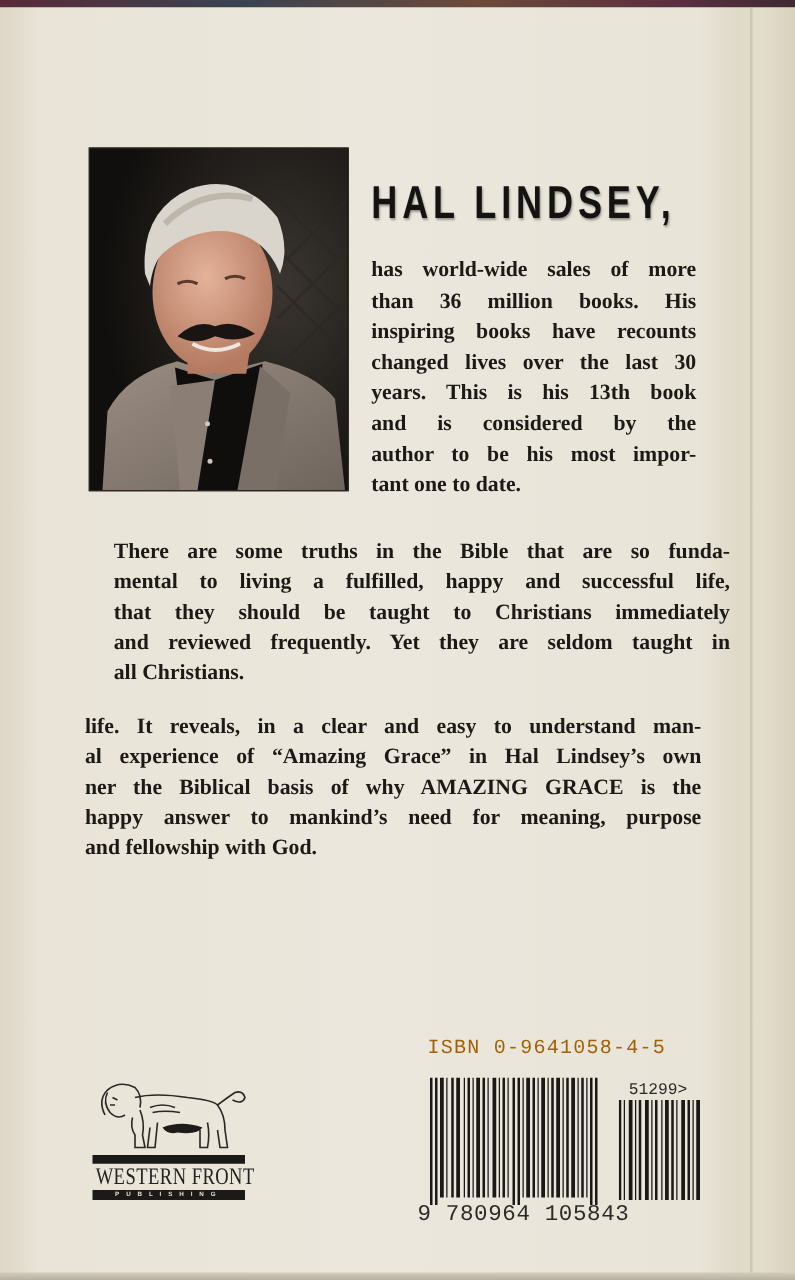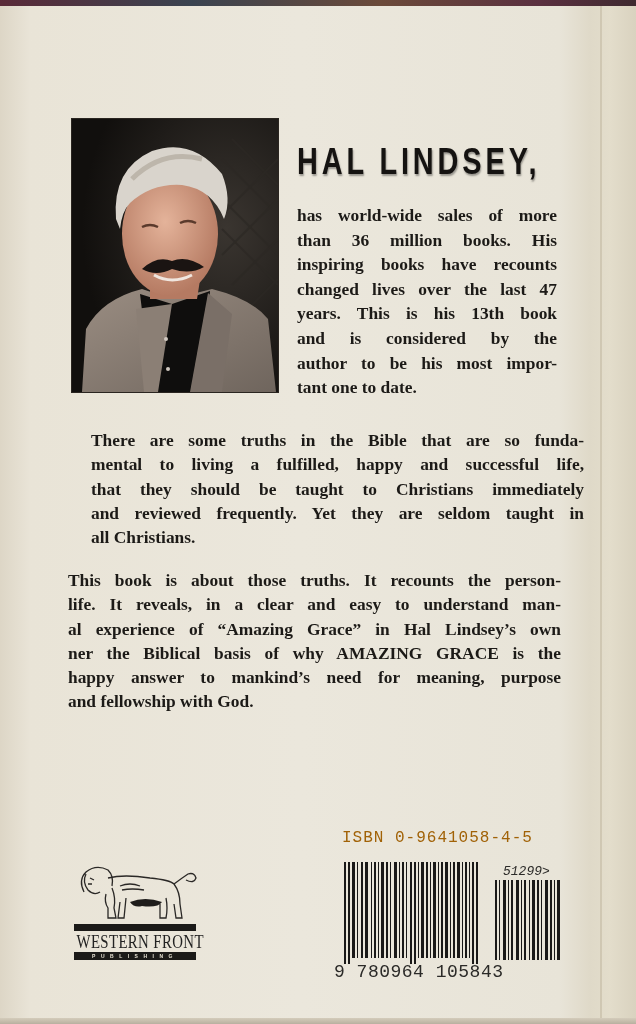--- a/index.html
+++ b/index.html
@@ -50,21 +50,21 @@
   .p1 { top:428px;margin-left:23px; }
   .p2 { top:568px; }
   .isbn {
     position:absolute; left:342px; top:829px;
     font-family:"Liberation Mono", "DejaVu Sans Mono", monospace;
     font-size:16px; letter-spacing:1px; color:#a16207;
   }
   .price {
     position:absolute; left:503px; top:864px;
     font-family:"Liberation Mono", "DejaVu Sans Mono", monospace;
-    font-size:13px; color:#2b2a28;font-style:italic;
+    font-size:13px; color:#2b2a28;
   }
   .barcode-main { position:absolute; left:344px; top:862px; }
   .barcode-addon { position:absolute; left:495px; top:880px; }
   .ean {
     position:absolute; left:334px; top:962px;
     font-family:"Liberation Mono", "DejaVu Sans Mono", monospace;
     font-size:18px; letter-spacing:0.5px; color:#2b2a28;
   }
   .logo { position:absolute; left:70px; top:862px; width:130px; }
   .logo-lion { display:block; }
@@ -136,36 +136,35 @@
 
     <path d="M82 156 Q100 166 120 156" stroke="#f0e6df" stroke-width="3" fill="none"></path>
   </svg>
 </div>
 
 <div class="name">HAL LINDSEY,</div>
 <div class="bio">
   <span>has world-wide sales of more</span>
   <span>than 36 million books. His</span>
   <span>inspiring books have recounts</span>
-  <span>changed lives over the last 47</span>
+  <span>changed lives over the last 30</span>
   <span>years. This is his 13th book</span>
   <span>and is considered by the</span>
   <span>author to be his most impor-</span>
   <span class="last">tant one to date.</span>
 </div>
 
 <div class="para p1">
   <span>There are some truths in the Bible that are so funda-</span>
   <span>mental to living a fulfilled, happy and successful life,</span>
   <span>that they should be taught to Christians immediately</span>
   <span>and reviewed frequently. Yet they are seldom taught in</span>
   <span class="last">all Christians.</span>
 </div>
 <div class="para p2">
-  <span>This book is about those truths. It recounts the person-</span>
   <span>life. It reveals, in a clear and easy to understand man-</span>
   <span>al experience of “Amazing Grace” in Hal Lindsey’s own</span>
   <span>ner the Biblical basis of why AMAZING GRACE is the</span>
   <span>happy answer to mankind’s need for meaning, purpose</span>
   <span class="last">and fellowship with God.</span>
 </div>
 
 <div class="logo">
   <svg class="logo-lion" width="130" height="62" viewBox="0 0 130 62">
     <g fill="none" stroke="#2a2826" stroke-width="1.3">

